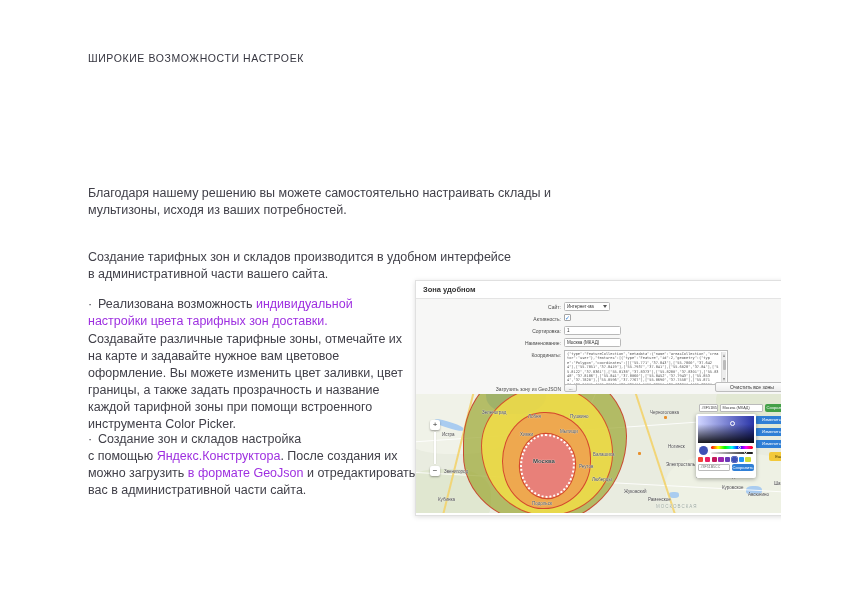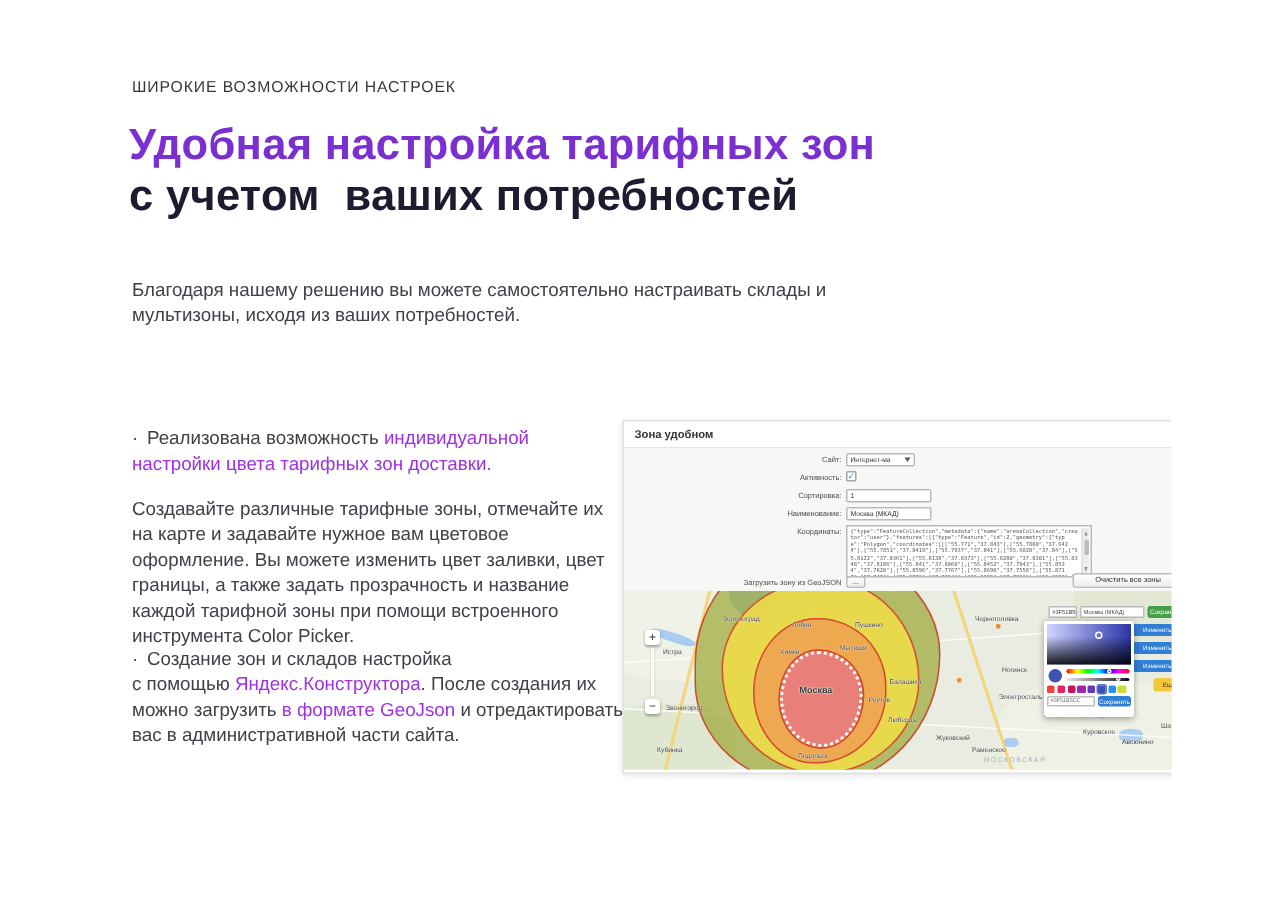--- a/index.html
+++ b/index.html
@@ -92,30 +92,27 @@
   .phex { position:absolute; left:0; top:0; width:32px; height:7px; border:1px solid #bbb; border-radius:1px;
           font-size:3.6px; line-height:5.5px; color:#666; padding:0 1.5px; }
   .psave { position:absolute; left:34px; top:0; width:22px; height:7px; }
 </style>
 </head>
 <body>
 
 <div class="page">
 
   <div class="eyebrow">ШИРОКИЕ ВОЗМОЖНОСТИ НАСТРОЕК</div>
-  <div class="h1">
-    <span class="l1">Удобная настройка тарифных зон</span>
-    <span class="l2">с учетом&nbsp; ваших потребностей</span>
-  </div>
 
   <div class="para" style="left:88px; top:185px; width:470px;">Благодаря нашему решению вы можете самостоятельно настраивать склады и мультизоны, исходя из ваших потребностей.</div>
 
 
-
-  <div class="para" style="left:88px; top:284px; width:288px;">
+  <div class="para" style="left:88px; top:249px; width:428px;">Создание тарифных зон и складов производится в удобном интерфейсе в административной части вашего сайта.</div>
+
+  <div class="para" style="left:88px; top:296px; width:288px;">
     <span class="dot">·</span><span>Реализована возможность </span><span class="lnk">индивидуальной настройки цвета тарифных зон доставки.</span>
   </div>
 
   <div class="para" style="left:88px; top:331px; width:326px;">Создавайте различные тарифные зоны, отмечайте их на карте и задавайте нужное вам цветовое оформление. Вы можете изменить цвет заливки, цвет границы, а также задать прозрачность и название каждой тарифной зоны при помощи встроенного инструмента Color Picker.</div>
 
   <div class="para" style="left:88px; top:431px; width:350px;">
     <span class="dot">·</span><span>Создание зон и складов настройка</span><br>
     <span>с помощью </span><span class="lnk">Яндекс.Конструктора</span><span>. После создания их можно загрузить </span><span class="lnk">в формате GeoJson</span><span> и отредактировать у вас в административной части сайта.</span>
   </div>
 

